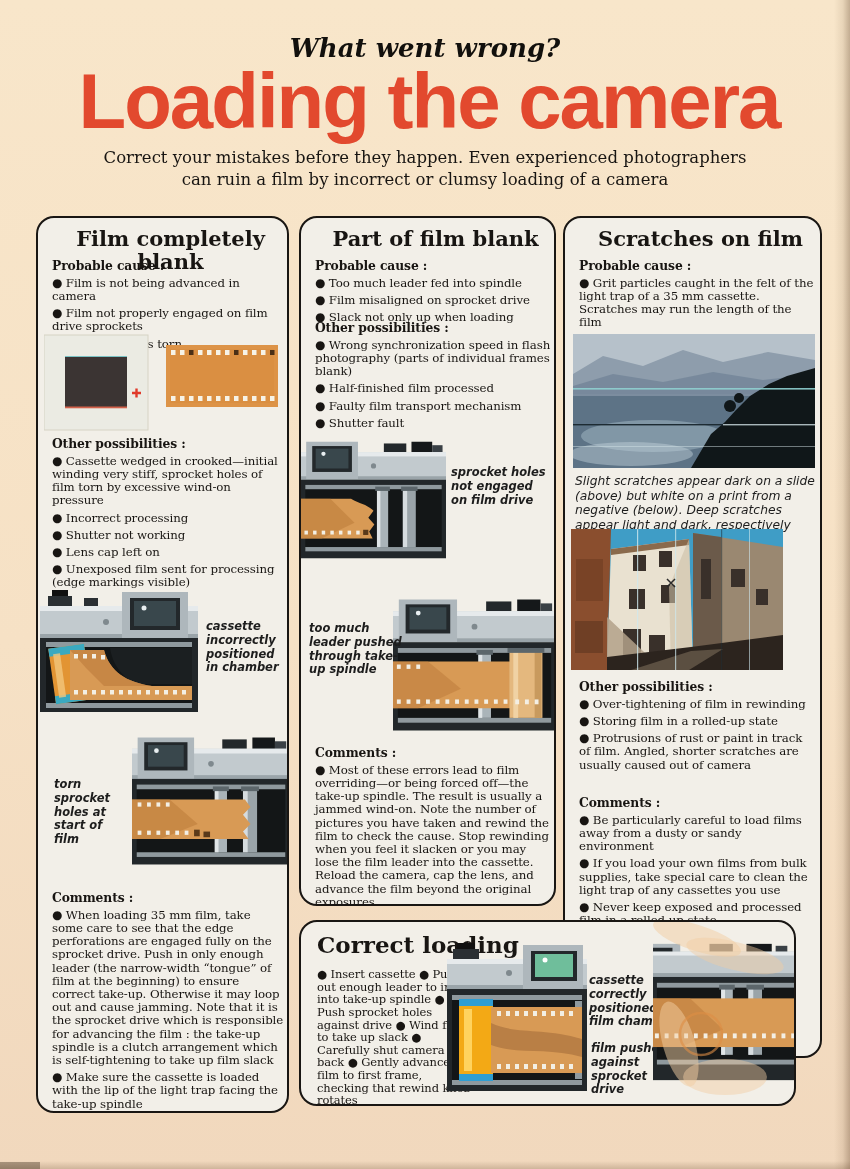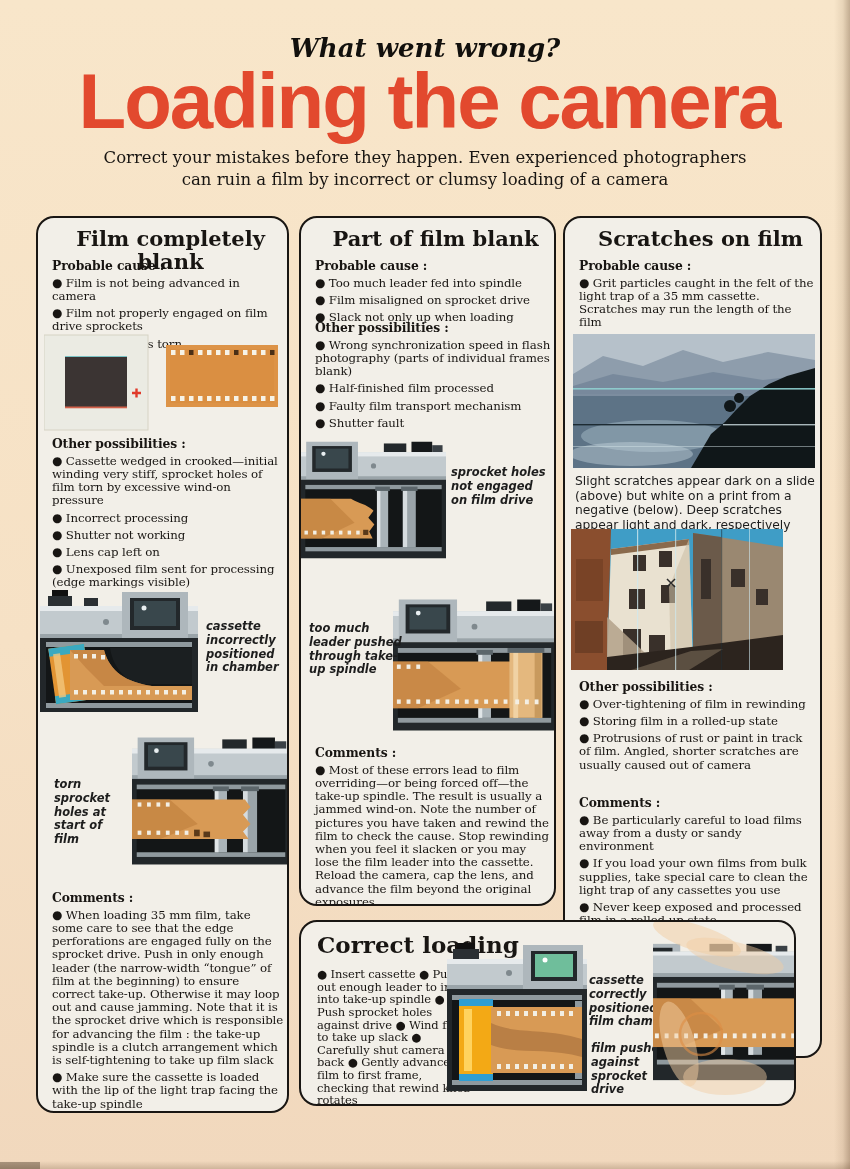--- a/index.html
+++ b/index.html
@@ -19,21 +19,21 @@
   .panel-title{position:absolute;top:9px;left:16px;right:0;margin:0;text-align:center;
        font-family:"DejaVu Serif",serif;font-weight:bold;font-size:21px;line-height:1.1;}
   .panel-title-left{position:absolute;margin:0;font-family:"DejaVu Serif",serif;
        font-weight:bold;font-size:23px;line-height:1.1;text-align:left;}
   .tblock{position:absolute;font-size:11.8px;line-height:1.12;letter-spacing:-0.1px;}
   .tblock p{margin:0;}
   .tblock p + p{margin-top:4px;}
   .lbl{font-weight:bold;font-size:12.3px;margin-bottom:1px;}
   .cap{position:absolute;font-family:"DejaVu Sans",sans-serif;font-style:italic;
        font-weight:bold;font-size:11.5px;line-height:1.2;color:#1d1d1d;}
-  .photocap{position:absolute;font-family:"DejaVu Sans",sans-serif;
+  .photocap{position:absolute;font-family:"DejaVu Sans",sans-serif;font-style:italic;
        font-size:12.3px;line-height:1.18;color:#1d1d1d;}
   .fig{position:absolute;}
   .fig svg{display:block;}
   .steps{font-size:11.5px;line-height:1.1;letter-spacing:-0.1px;}
   .edge-r{position:absolute;top:0;right:0;width:16px;height:100%;
        background:linear-gradient(90deg,rgba(90,60,30,0) 0%,rgba(90,60,30,.10) 55%,rgba(70,40,15,.30) 100%);}
   .edge-b{position:absolute;left:0;bottom:0;width:100%;height:8px;
        background:linear-gradient(0deg,rgba(70,40,15,.20),rgba(70,40,15,0));}
   .corner-bl{position:absolute;left:0;bottom:0;width:40px;height:7px;background:rgba(40,25,10,.35);}
 </style>

